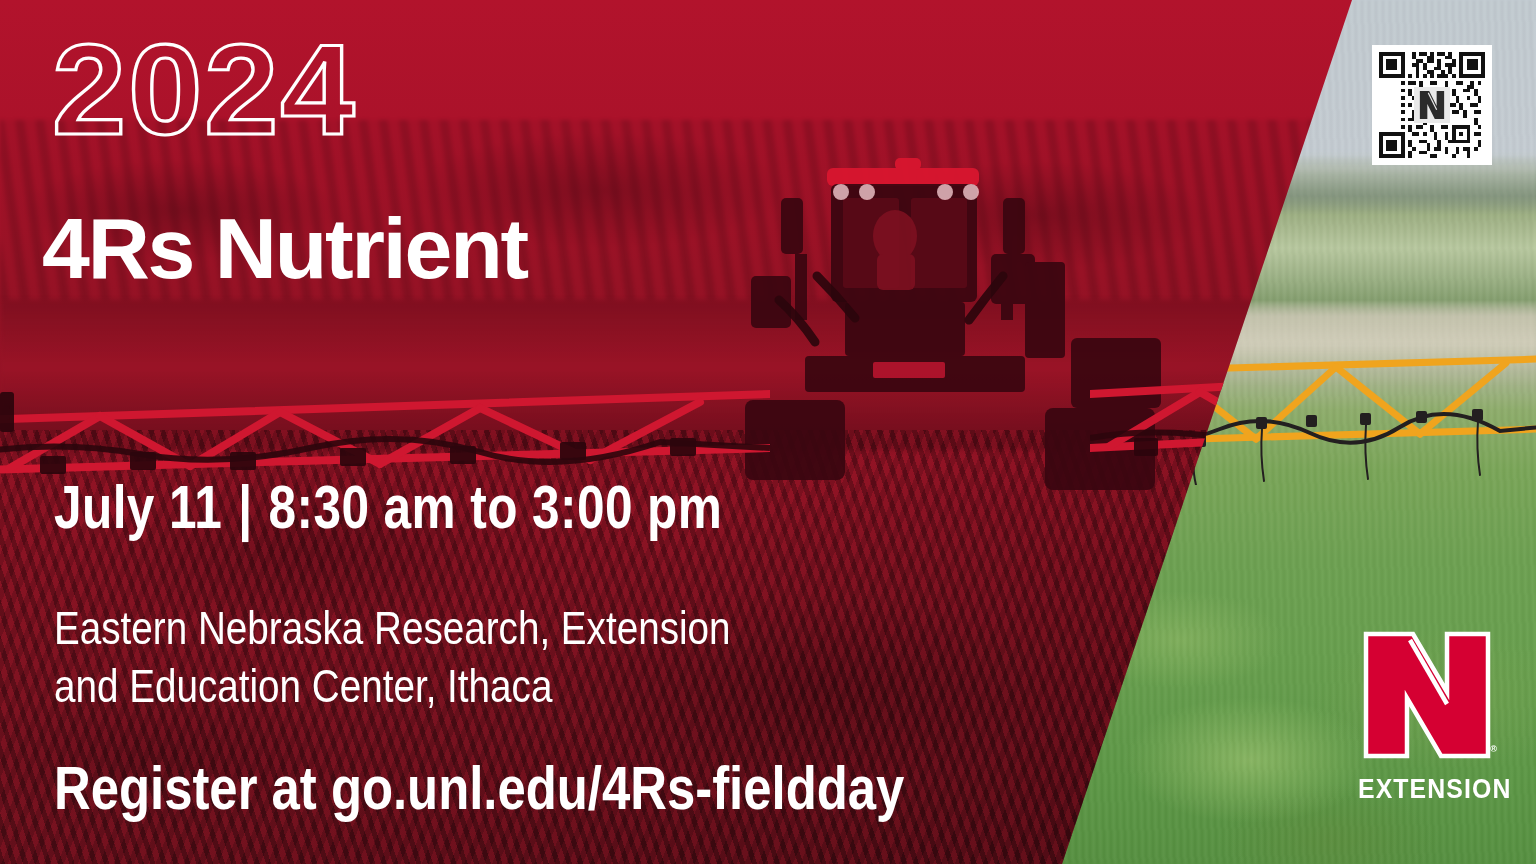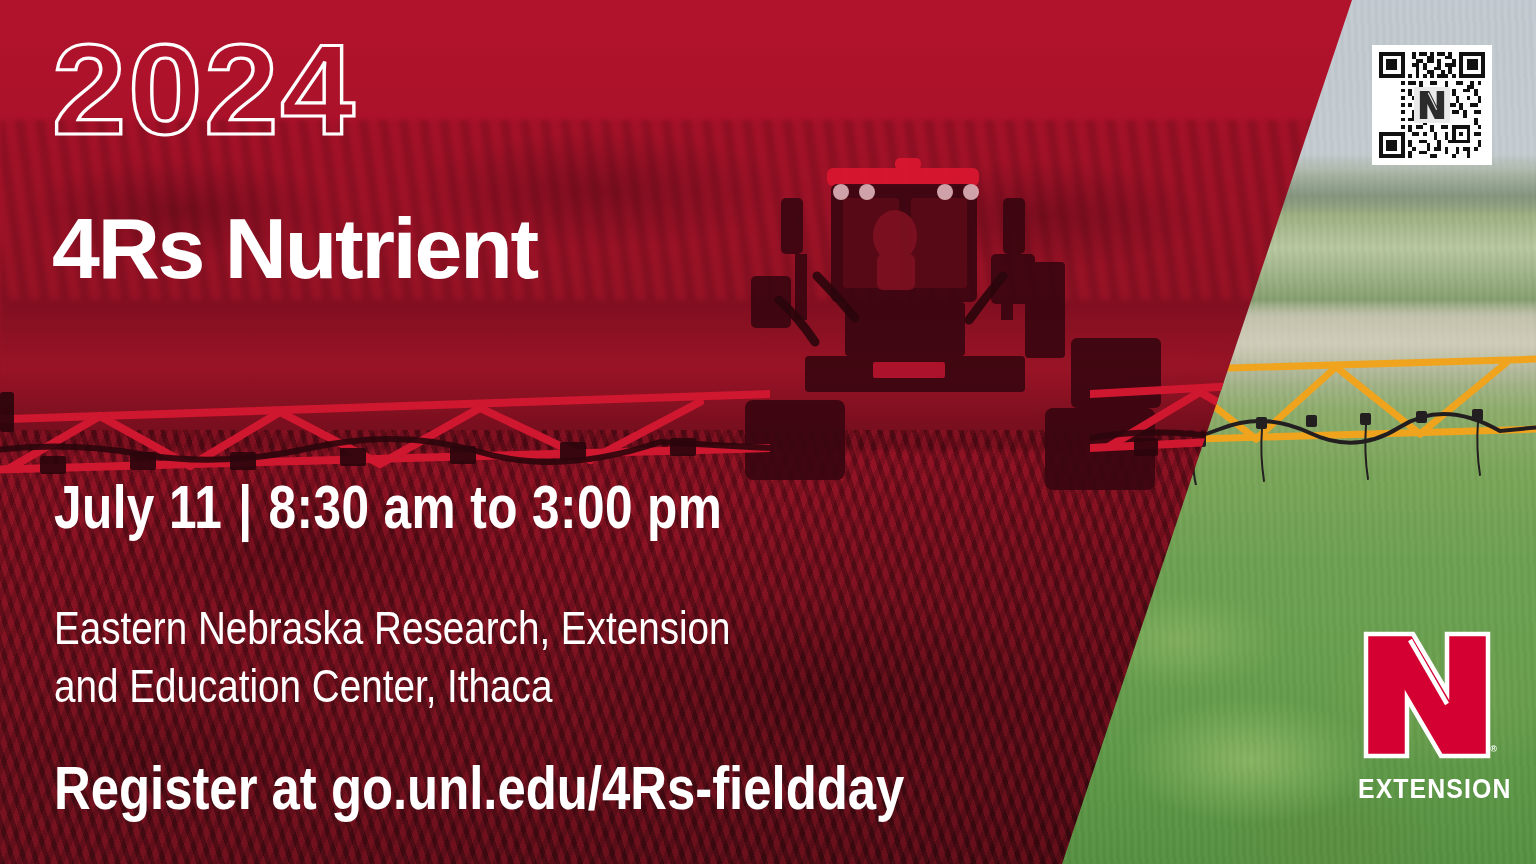--- a/index.html
+++ b/index.html
@@ -105,21 +105,21 @@
     letter-spacing:-2px;
     color:transparent;
     -webkit-text-stroke:3px #ffffff;
     font-family:"Liberation Sans Narrow","Liberation Sans", sans-serif;
     transform:scaleX(1.02);
     transform-origin:left center;
   }
   .year svg { display:block; }
 
   .title {
-    position:absolute; left:52px; top:207px;
+    position:absolute; left:42px; top:207px;
     width:1110px;
     font-size:86px; line-height:.97; font-weight:700;
     color:#fff; letter-spacing:-2.2px;
   }
   .title .l2 { display:block; }
 
   .datetime {
     position:absolute; left:54px; top:476px;
     font-size:62px; line-height:1; font-weight:700; color:#fff;
     font-family:"Liberation Sans Narrow","Liberation Sans", sans-serif;

